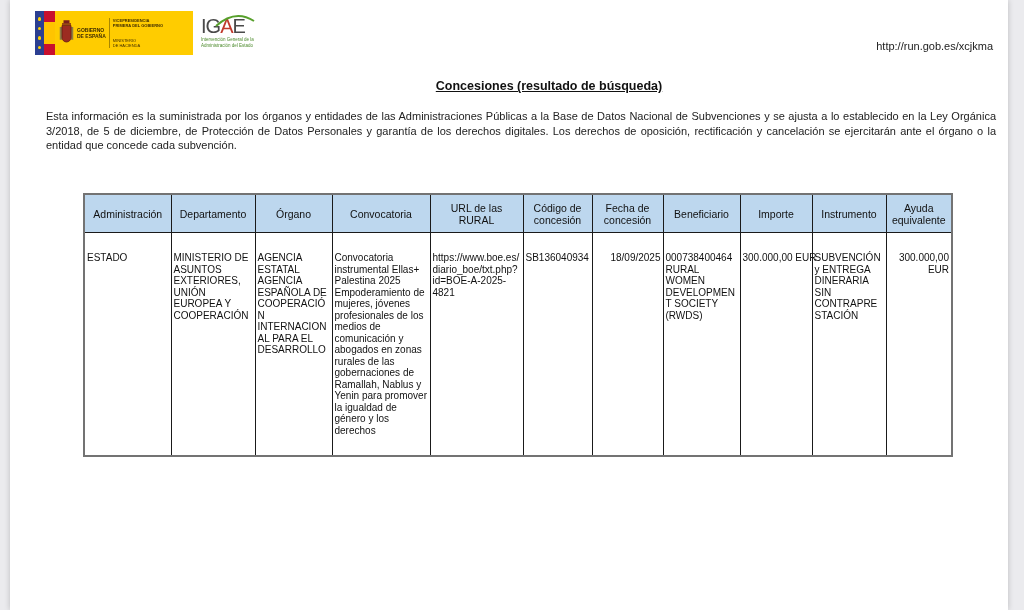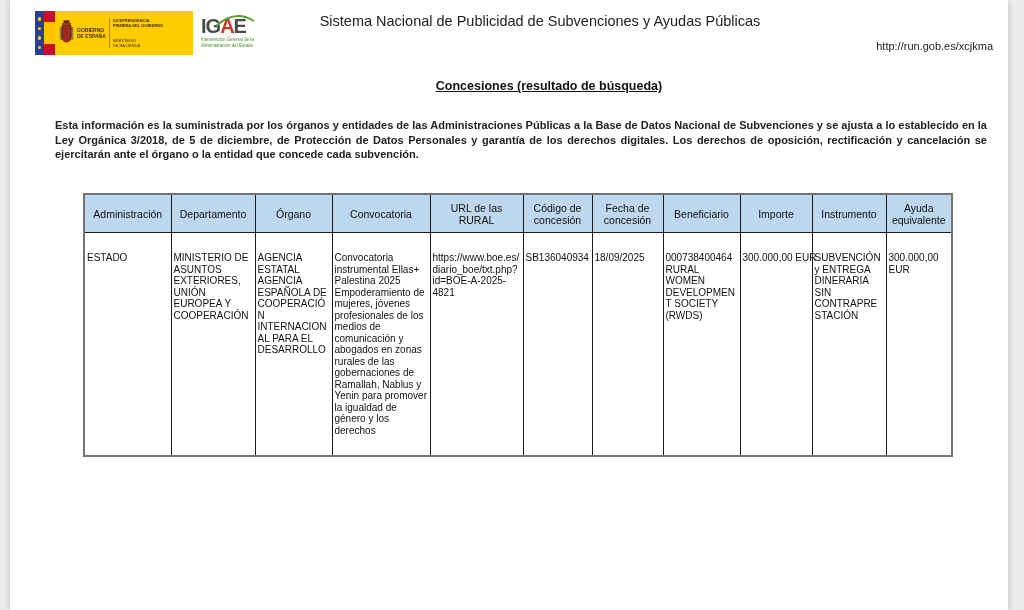--- a/index.html
+++ b/index.html
@@ -12,41 +12,41 @@
     justify-content:space-around;align-items:center;padding:3px 0;}
   .eu-dot{width:3.5px;height:3.5px;border-radius:50%;background:#ffd200;}
   .es-flag{width:11px;background:linear-gradient(to bottom,#c8102e 0 25%,#ffc400 25% 75%,#c8102e 75% 100%);}
   .gold-box{width:130px;background:#ffcc00;display:flex;align-items:center;gap:3px;padding:0 4px;}
   .coat{flex:0 0 auto;}
   .gob-text{font-size:5px;font-weight:bold;color:#402e00;line-height:6px;white-space:pre-line;}
   .gold-div{width:1px;height:30px;background:#a88600;}
   .vice{font-size:4px;color:#402e00;line-height:5px;white-space:pre-line;}
   .vice .v1{font-weight:bold;margin-bottom:5px;}
   .igae{margin-left:8px;padding-top:5px;background:#fff;}
-  .igae-word{position:relative;font-size:20px;font-weight:bold;color:#4a4a4a;
+  .igae-word{position:relative;font-size:20px;font-weight:normal;color:#4a4a4a;
     line-height:20px;letter-spacing:-1px;}
   .igae-a{color:#c0392b;}
   .igae-sw{position:absolute;left:14px;top:-3px;pointer-events:none;}
   .igae-sub{font-size:4.5px;color:#4b8a2b;line-height:5.5px;white-space:pre-line;margin-top:1px;}
   .title{position:absolute;top:13px;left:0;right:0;text-align:center;padding-left:62px;
     font-size:14.5px;color:#222;}
   .runurl{position:absolute;top:40px;right:15px;font-size:11px;color:#222;}
   .heading{position:absolute;top:79px;left:0;right:0;text-align:center;padding-left:80px;
     font-size:12.5px;font-weight:bold;text-decoration:underline;color:#111;}
   .intro{position:absolute;top:101px;left:28px;right:4px;font-size:11px;line-height:14.5px;
     color:#222;text-align:justify;}
-  .intro p{margin:17px;font-weight:bold;}
+  .intro p{margin:8px;}
   
   .tablewrap{position:absolute;top:193px;left:73px;}
   table{border-collapse:collapse;table-layout:fixed;width:868px;border:2px solid #737373;}
   th,td{border:1px solid #1a1a1a;font-size:10px;color:#111;overflow-wrap:break-word;word-wrap:break-word;}
   th{background:#BDD7EE;font-weight:normal;font-size:10.5px;text-align:center;
     height:33px;padding:2px;line-height:12px;vertical-align:middle;}
   td{vertical-align:top;padding:19px 2px;line-height:11.5px;height:177px;text-align:left;}
-  td.ac{text-align:left;}
+  td.ac{text-align:right;}
   .nowrap{white-space:nowrap;}
 </style>
 </head>
 <body>
 
 <div class="page">
 
   <div class="logos">
     <div class="eu-strip">
       <span class="eu-dot"></span>
@@ -78,21 +78,20 @@
         <span>IG</span><span class="igae-a">A</span><span>E</span>
         <svg class="igae-sw" width="40" height="16" viewBox="0 0 40 16">
           <path d="M1 13 Q 20 -4 39 8" stroke="#57a02c" stroke-width="2" fill="none"></path>
         </svg>
       </div>
       <div class="igae-sub">Intervención General de la
 Administración del Estado</div>
     </div>
   </div>
 
-  <div class="title">Sistema Nacional de Publicidad de Subvenciones y Ayudas Públicas</div>
   <div class="runurl">http://run.gob.es/xcjkma</div>
   <div class="heading">Concesiones (resultado de búsqueda)</div>
 
   <div class="intro">
     <p>Esta información es la suministrada por los órganos y entidades de las Administraciones Públicas a la Base de Datos Nacional de Subvenciones y se ajusta a lo establecido en la Ley Orgánica 3/2018, de 5 de diciembre, de Protección de Datos Personales y garantía de los derechos digitales. Los derechos de oposición, rectificación y cancelación se ejercitarán ante el órgano o la entidad que concede cada subvención.</p>
   </div>
 
   <div class="tablewrap">
     <table>
       <colgroup>

